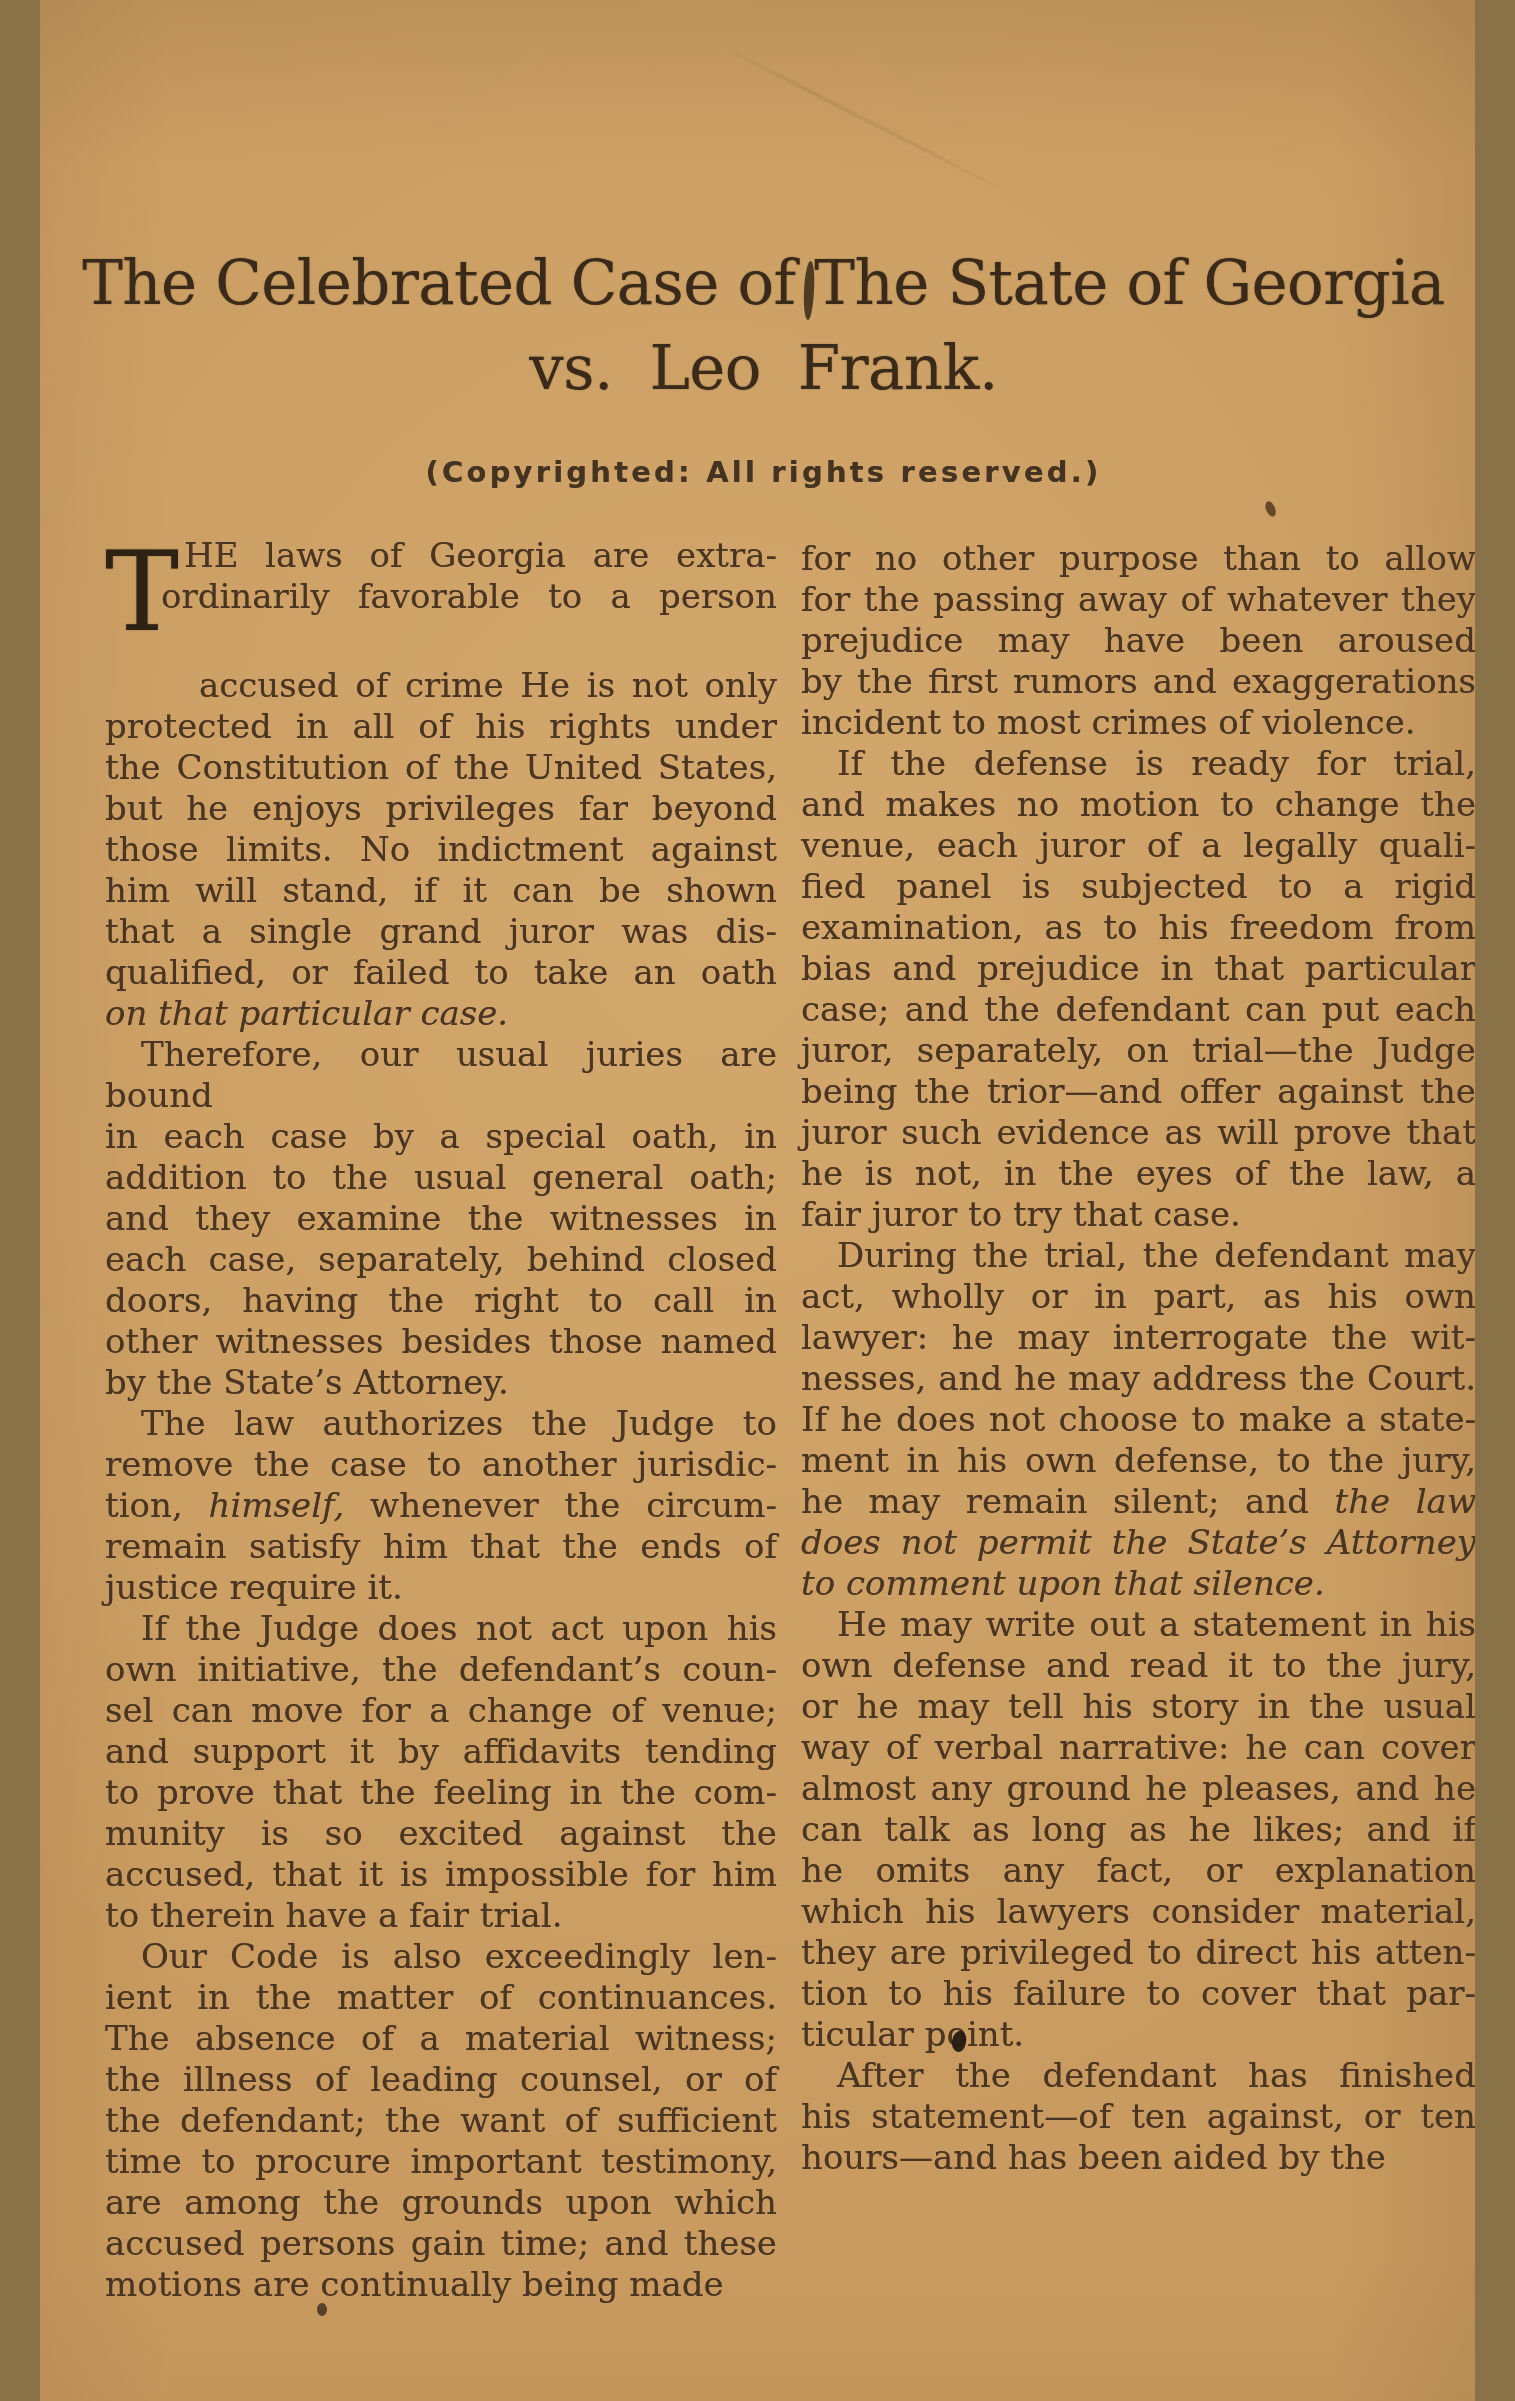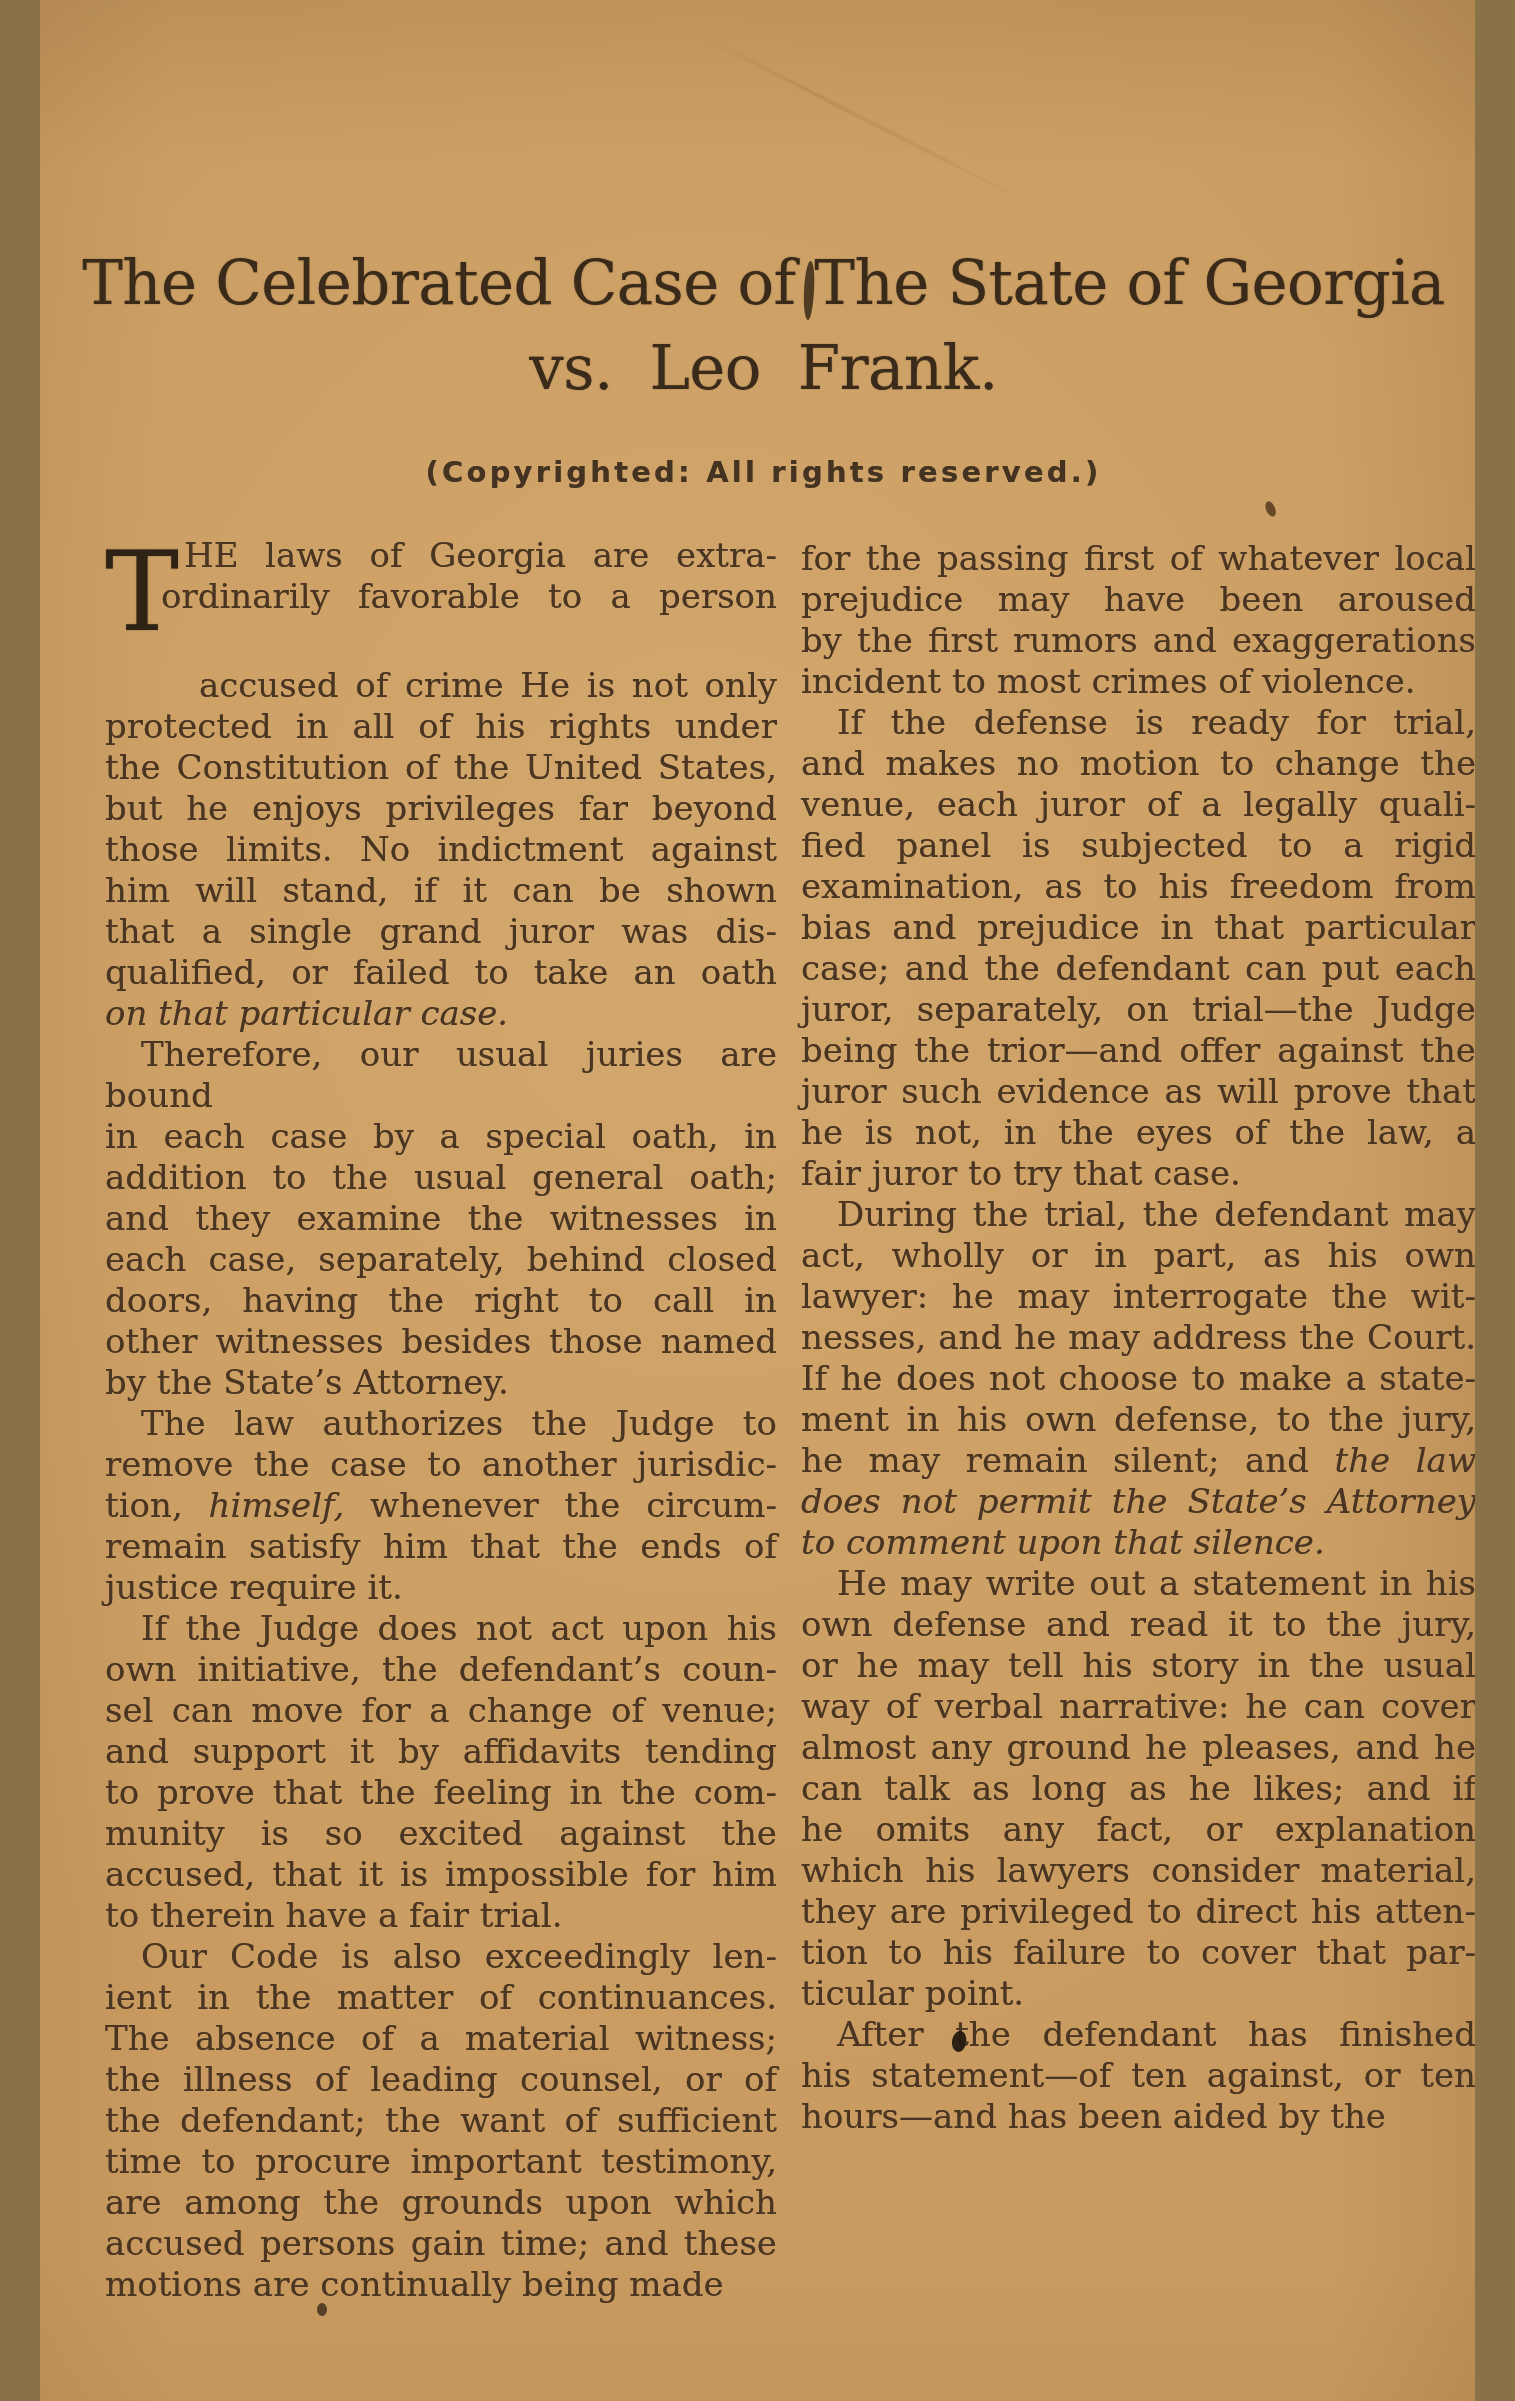--- a/index.html
+++ b/index.html
@@ -133,21 +133,22 @@
           <div class="line">the illness of leading counsel, or of</div>
           <div class="line">the defendant; the want of sufficient</div>
           <div class="line">time to procure important testimony,</div>
           <div class="line">are among the grounds upon which</div>
           <div class="line">accused persons gain time; and these</div>
           <div class="line last">motions are continually being made</div>
         </div>
       </div>
     <div class="col col-right">
         <div class="para">
-          <div class="line">for the passing first of whatever local</div>
+          <div class="line">for no other purpose than to allow</div>
+          <div class="line">for the passing away of whatever they</div>
           <div class="line">prejudice may have been aroused</div>
           <div class="line">by the first rumors and exaggerations</div>
           <div class="line last">incident to most crimes of violence.</div>
         </div>
         <div class="para">
           <div class="line indent">If the defense is ready for trial,</div>
           <div class="line">and makes no motion to change the</div>
           <div class="line">venue, each juror of a legally quali-</div>
           <div class="line">fied panel is subjected to a rigid</div>
           <div class="line">examination, as to his freedom from</div>

